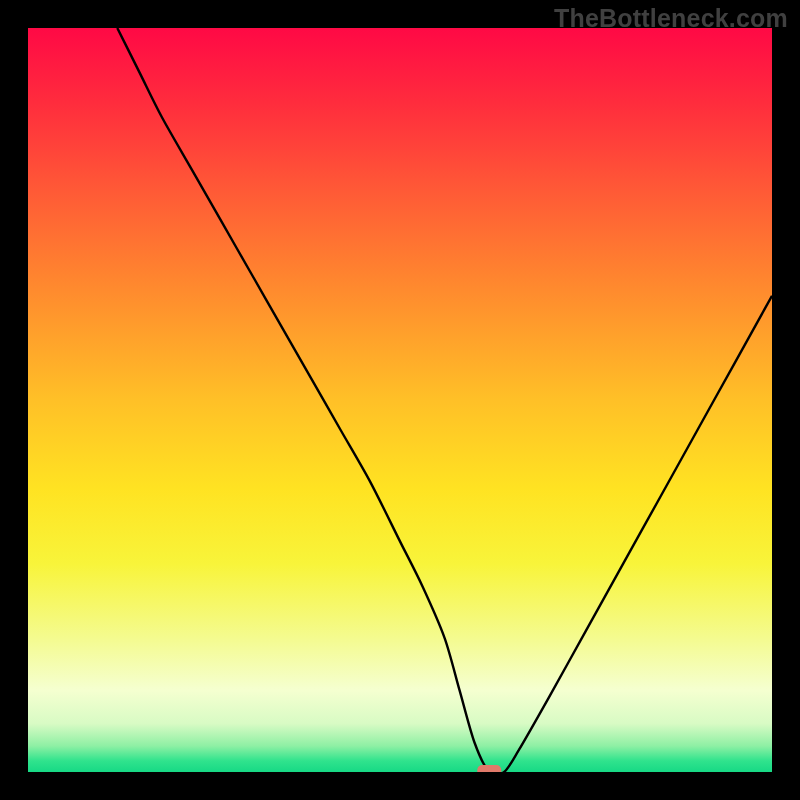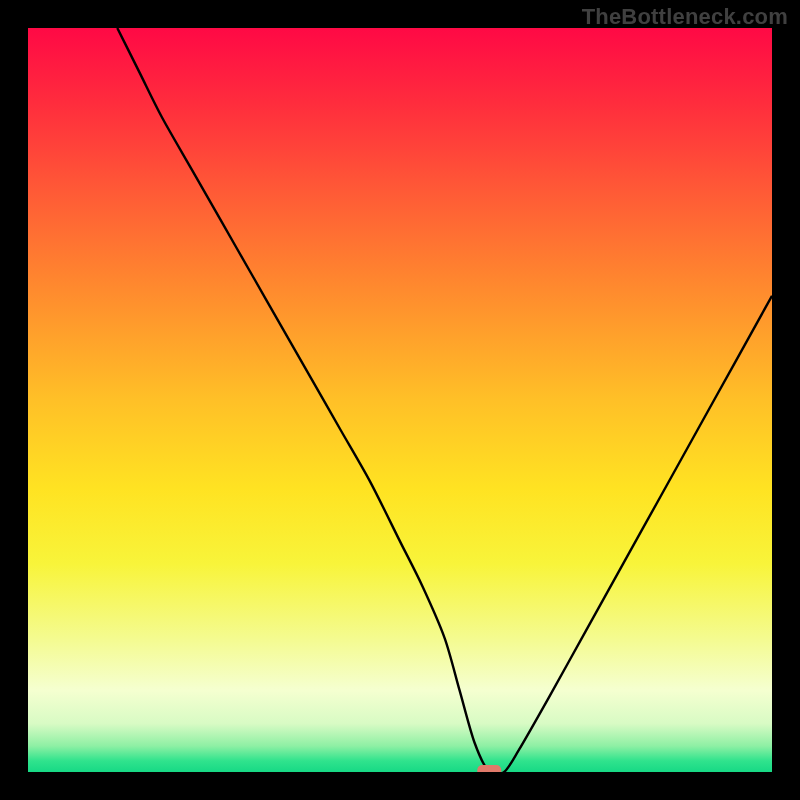--- a/index.html
+++ b/index.html
@@ -15,21 +15,21 @@
     position: relative;
     width: 800px;
     height: 800px;
     background: #000;
   }
   .watermark {
     position: absolute;
     top: 4px;
     right: 12px;
     color: #404040;
-    font-size: 22px;
+    font-size: 25px;
     font-weight: 600;
     letter-spacing: 0.2px;
     z-index: 10;
   }
   .plot-wrap {
     position: absolute;
     left: 28px;
     top: 28px;
     width: 744px;
     height: 744px;

